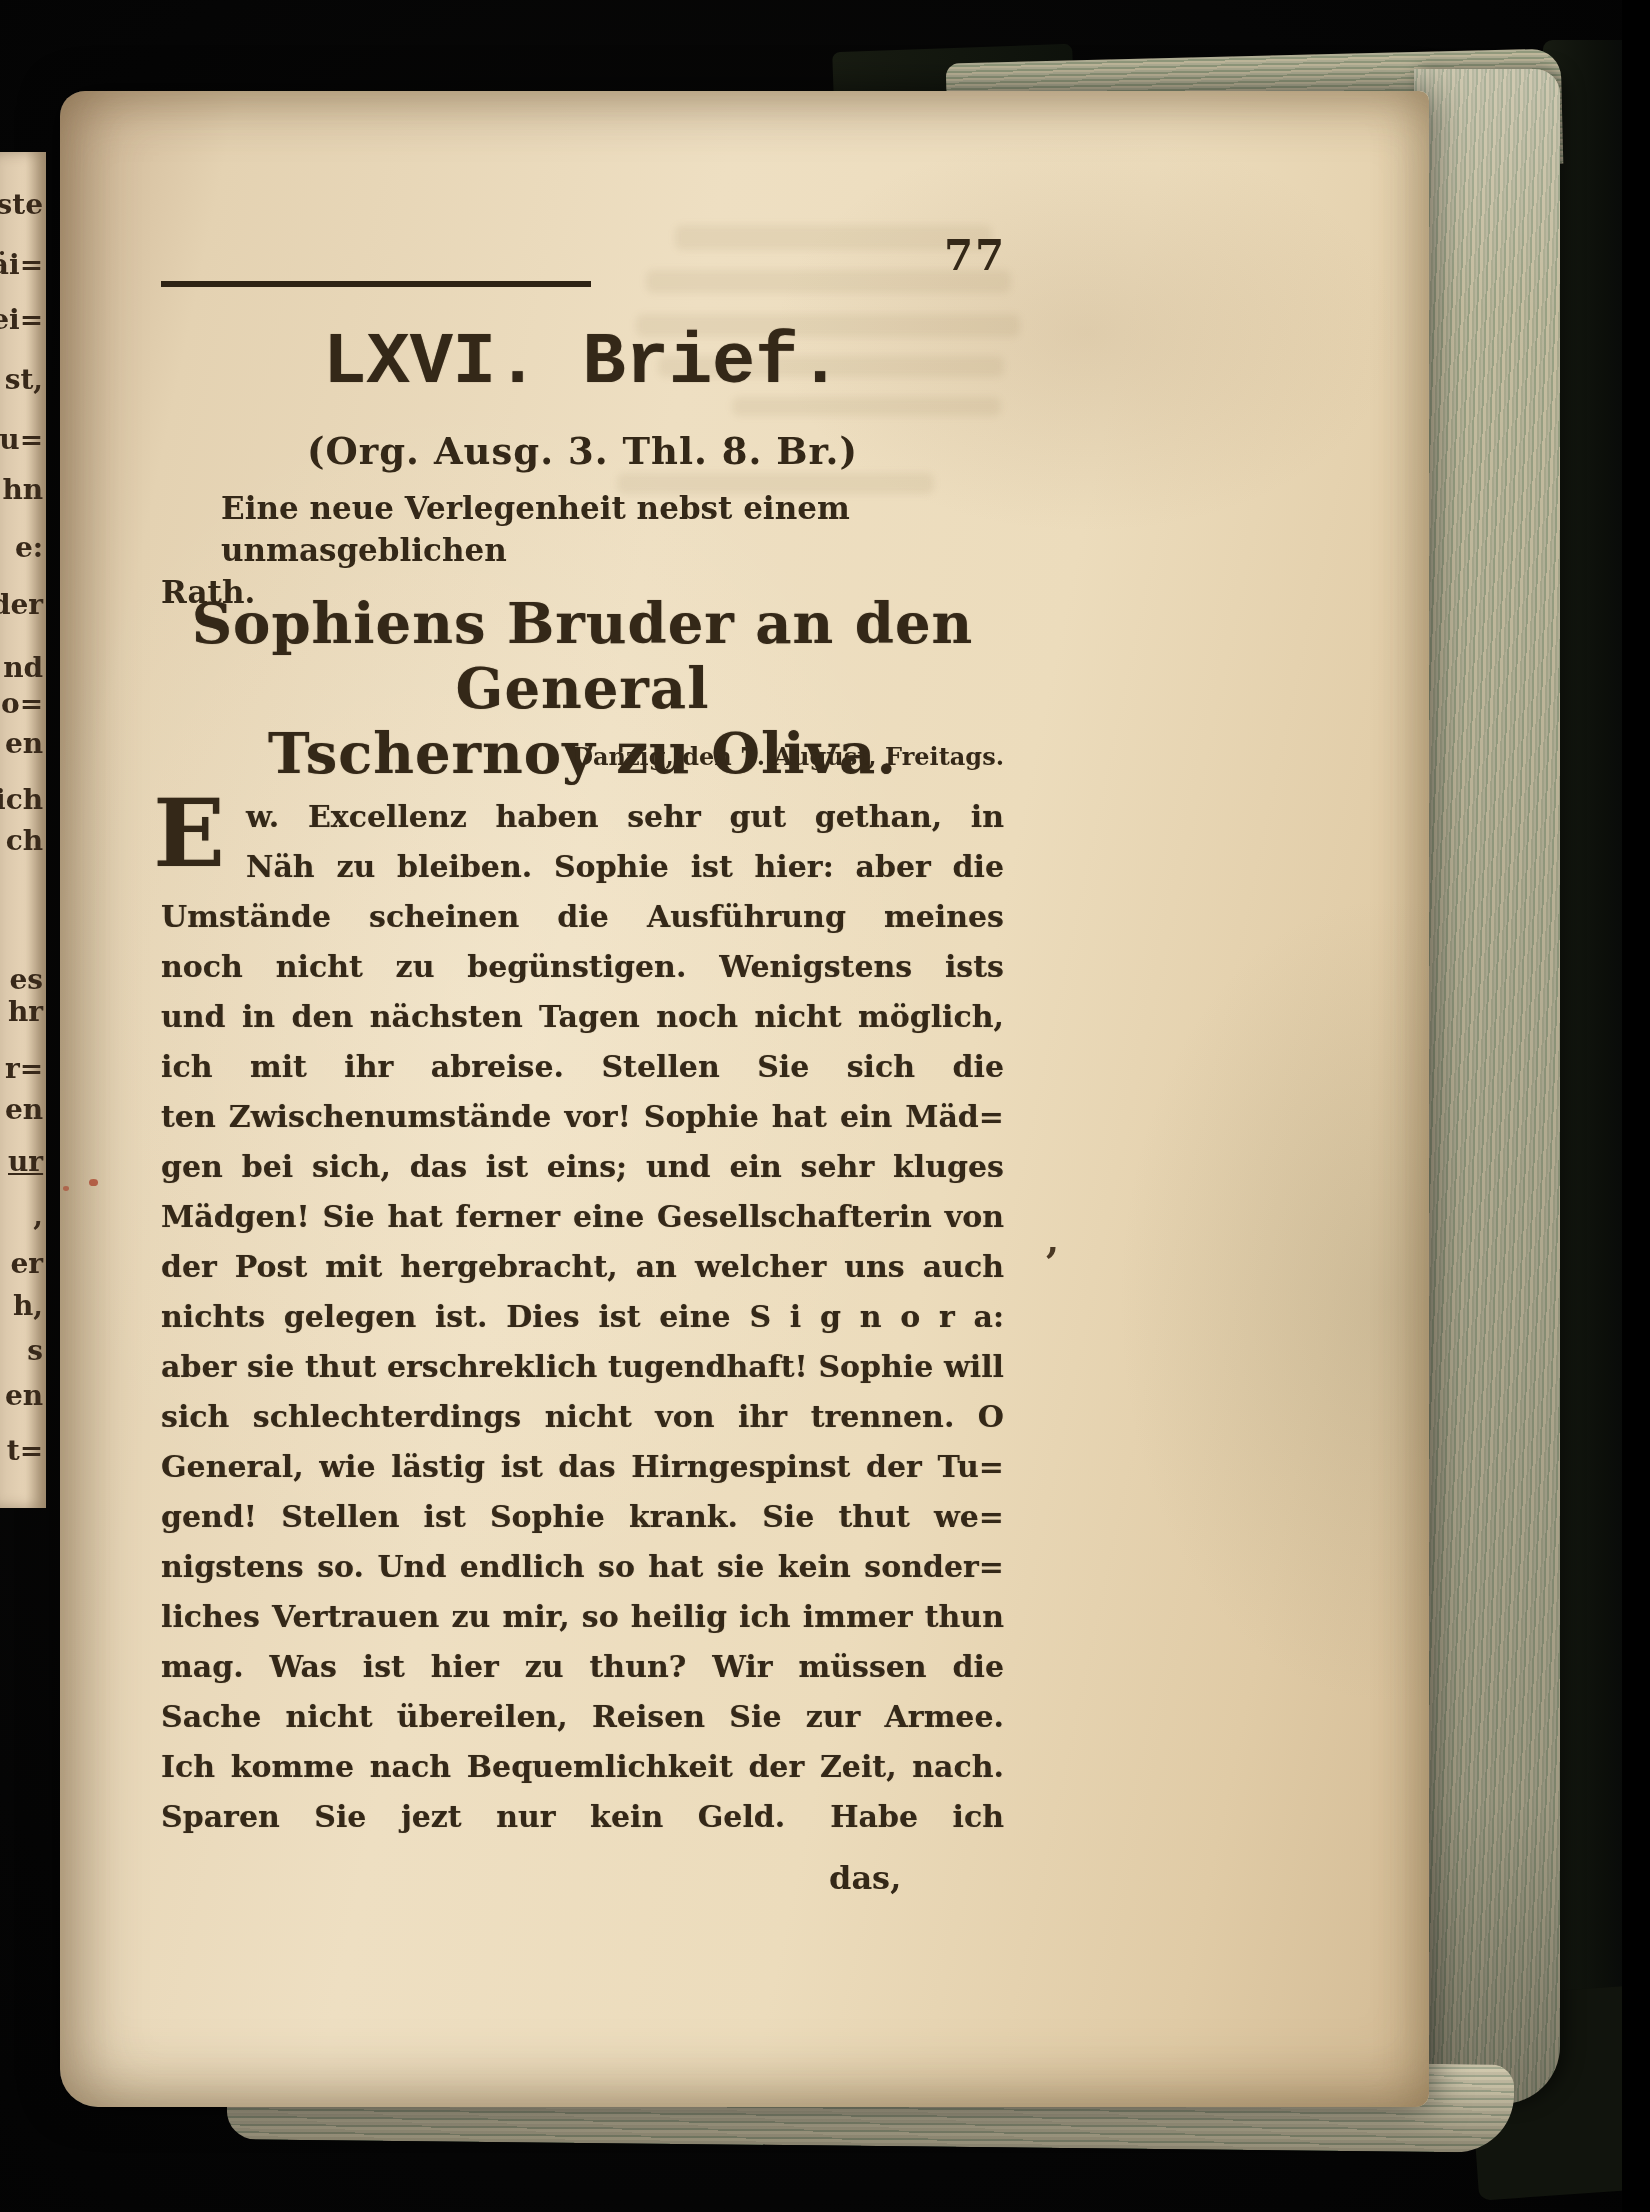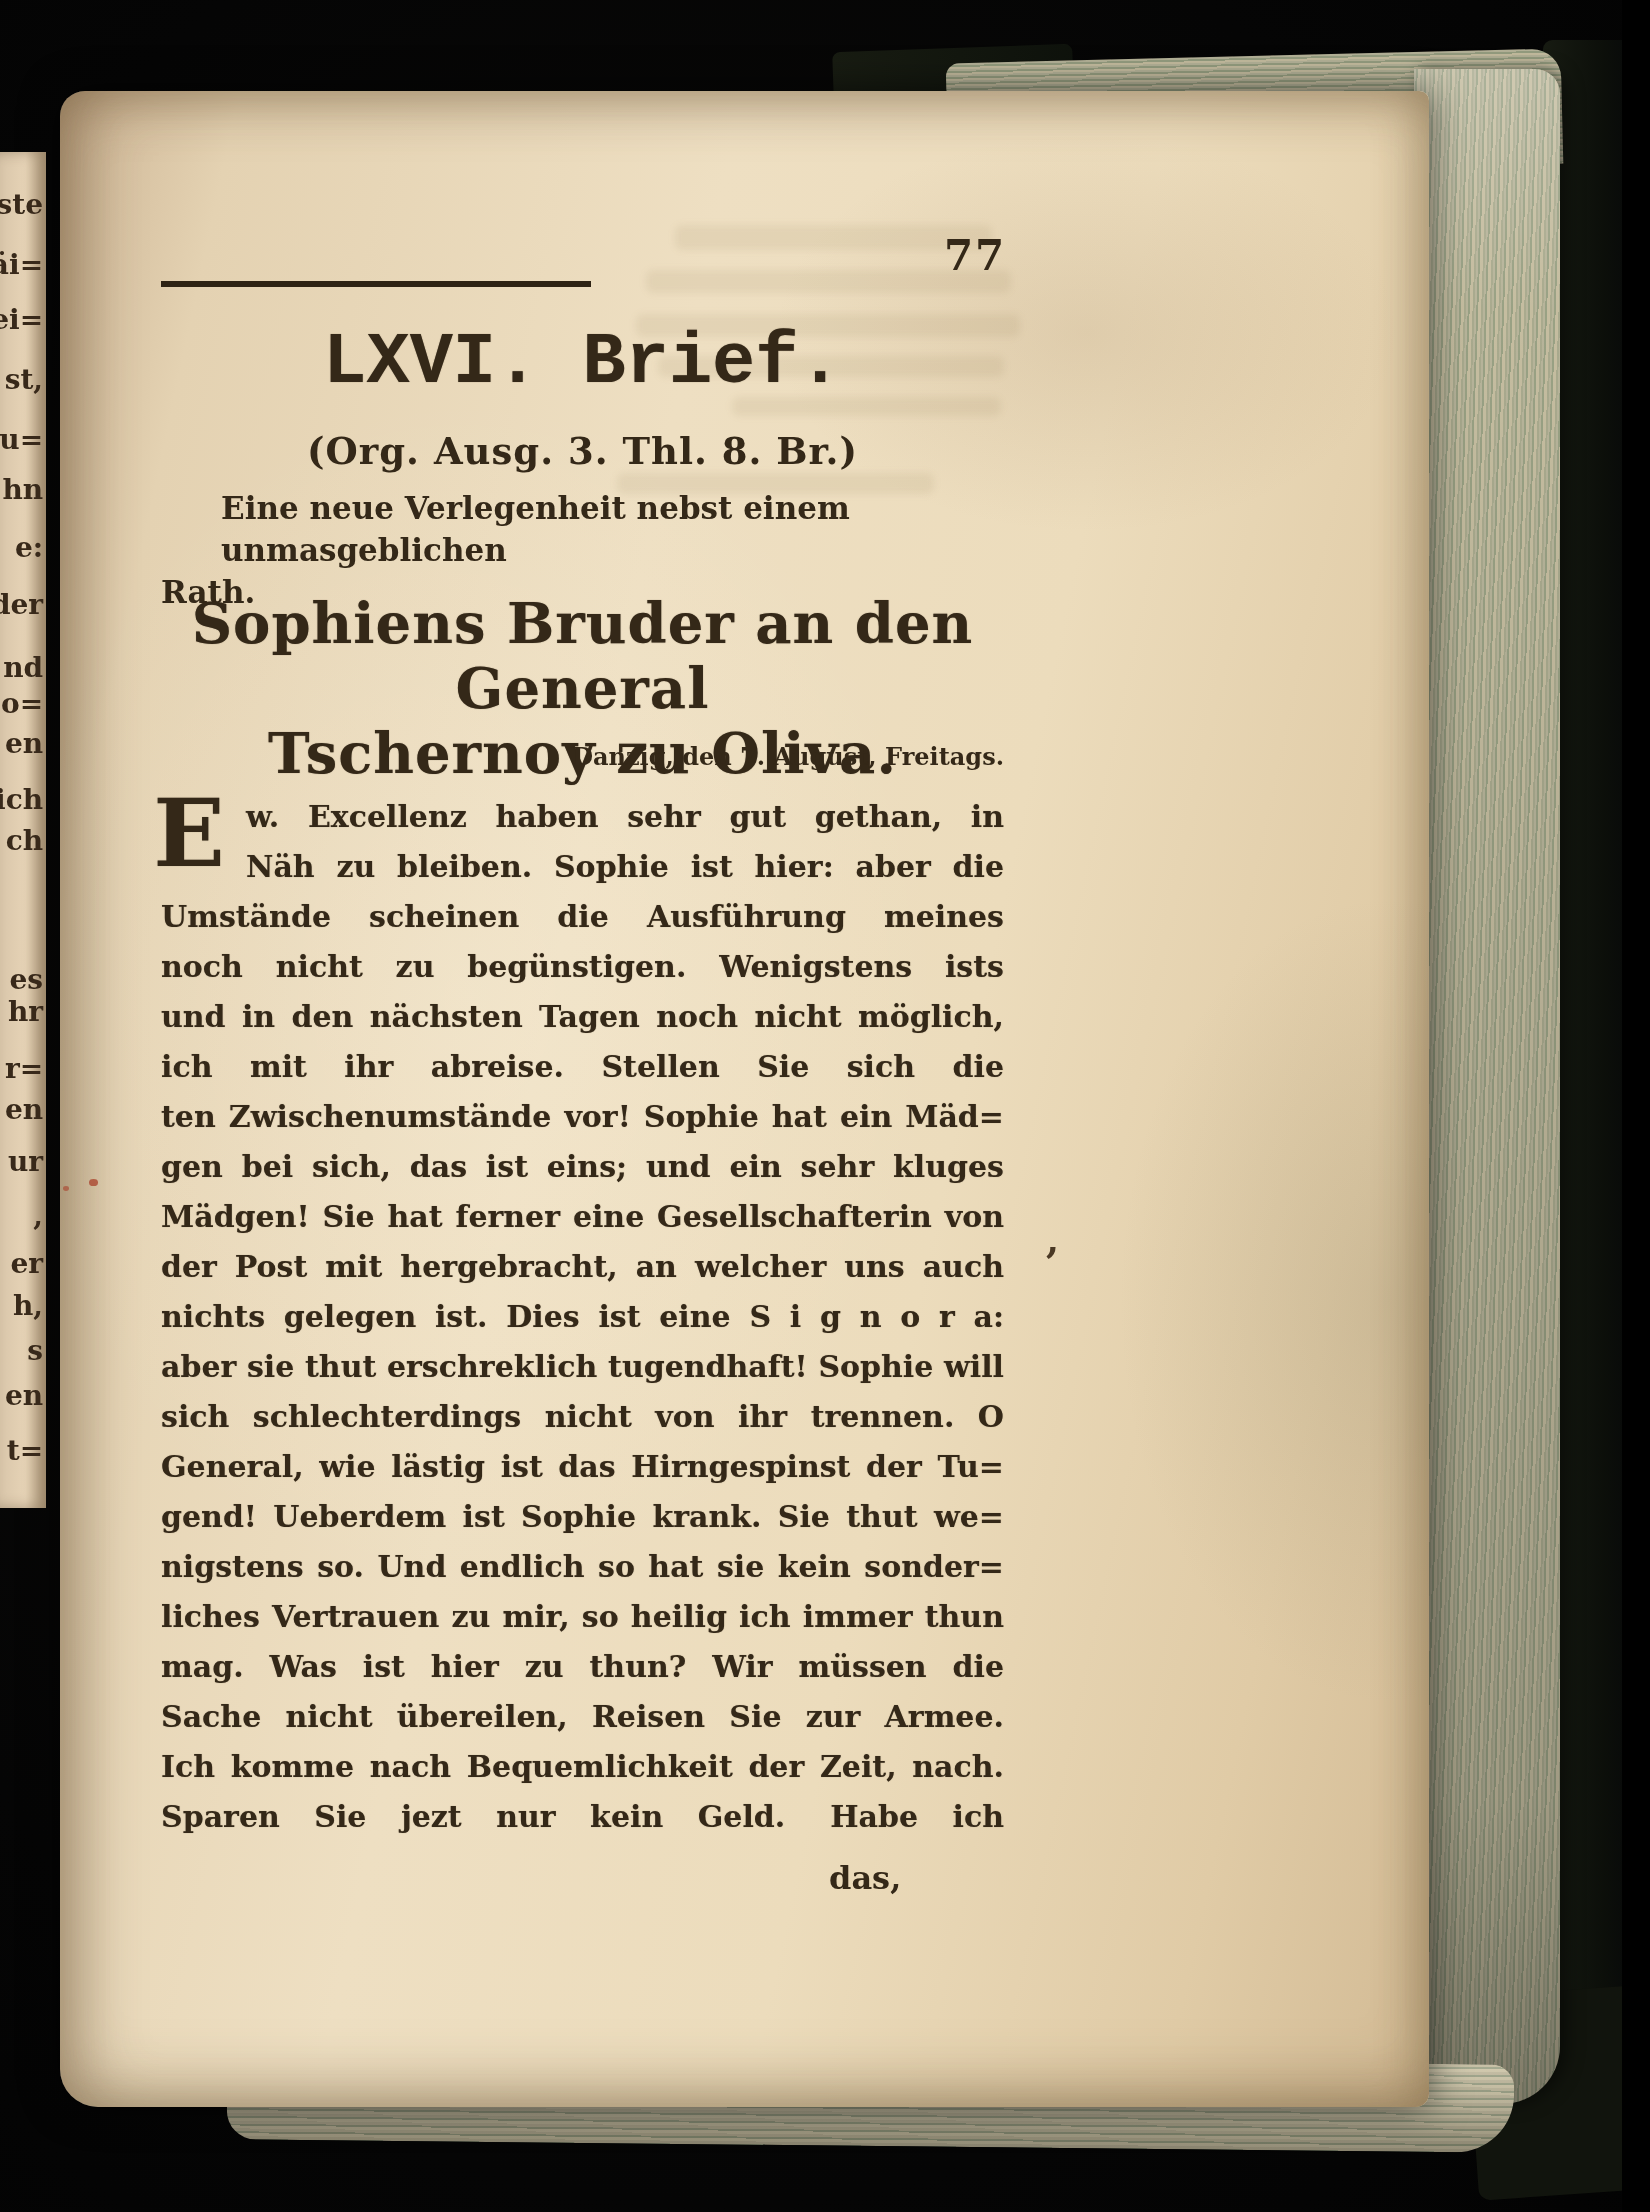--- a/index.html
+++ b/index.html
@@ -119,21 +119,21 @@
       <span class="frag" style="top: 672px;">ch</span>
 
       <span class="frag" style="top: 811px; margin-left: 36px;">es</span>
 
       <span class="frag" style="top: 843px;">hr</span>
 
       <span class="frag" style="top: 900px;">r=</span>
 
       <span class="frag" style="top: 941px;">en</span>
 
-      <span class="frag" style="top: 993px;">ur</span>
+      <span class="frag" style="top: 993px; text-decoration: underline;">ur</span>
 
       <span class="frag" style="top: 1047px;">,</span>
 
       <span class="frag" style="top: 1095px;">er</span>
 
       <span class="frag" style="top: 1137px;">h,</span>
 
       <span class="frag" style="top: 1182px;">s</span>
 
       <span class="frag" style="top: 1227px;">en</span>
@@ -194,21 +194,21 @@
         <div class="body-line">der Post mit hergebracht, an welcher uns auch</div>
 
         <div class="body-line">nichts gelegen ist. Dies ist eine S i g n o r a:</div>
 
         <div class="body-line">aber sie thut erschreklich tugendhaft! Sophie will</div>
 
         <div class="body-line">sich schlechterdings nicht von ihr trennen. O mein</div>
 
         <div class="body-line">General, wie lästig ist das Hirngespinst der Tu=</div>
 
-        <div class="body-line">gend! Ueberdem ist Sophie krank. Sie thut we=</div>
+        <div class="body-line">gend! Stellen ist Sophie krank. Sie thut we=</div>
 
         <div class="body-line">nigstens so. Und endlich so hat sie kein sonder=</div>
 
         <div class="body-line">liches Vertrauen zu mir, so heilig ich immer thun</div>
 
         <div class="body-line">mag. Was ist hier zu thun? Wir müssen die</div>
 
         <div class="body-line">Sache nicht übereilen, Reisen Sie zur Armee.</div>
 
         <div class="body-line">Ich komme nach Bequemlichkeit der Zeit, nach.</div>

